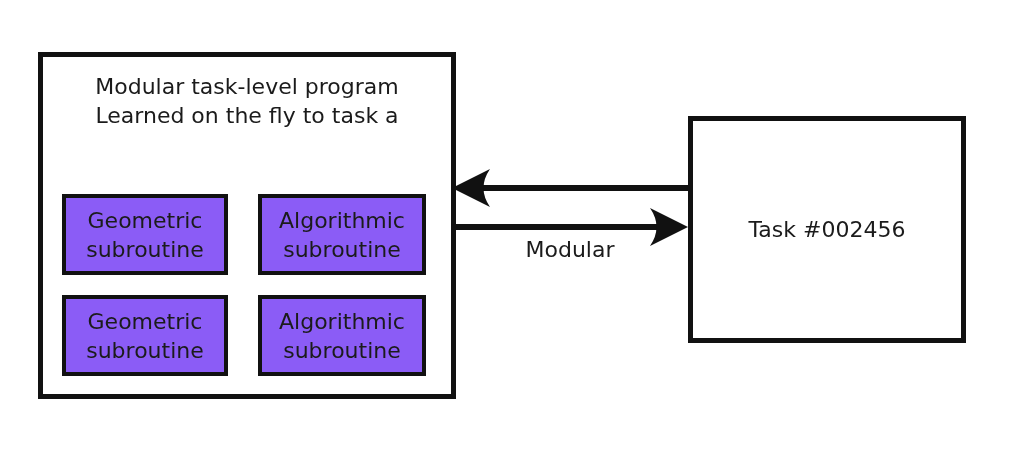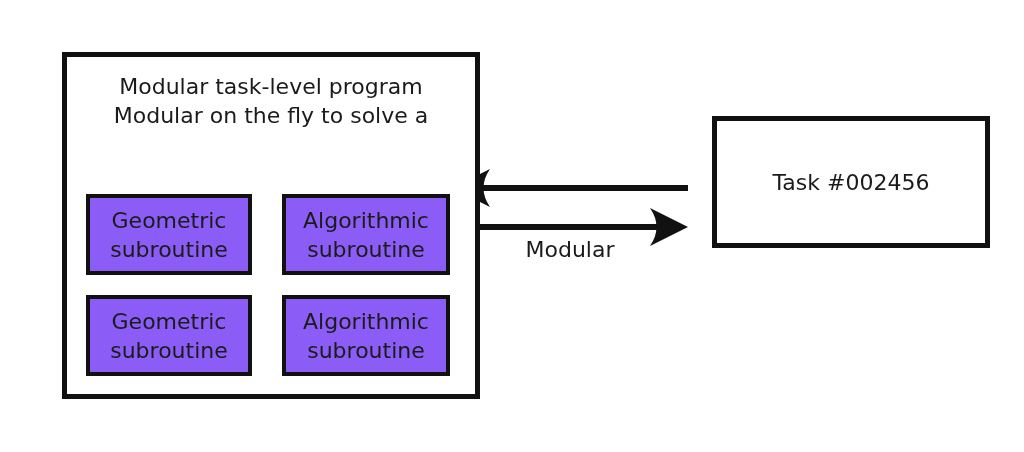--- a/index.html
+++ b/index.html
@@ -21,21 +21,20 @@
     left: 0;
     top: 0;
     width: 1024px;
     height: 452px;
     pointer-events: none;
   }
   .box {
     position: absolute;
     background: #ffffff;
     box-sizing: border-box;
-    margin-left: 24px;
   }
   .program-box {
     left: 38px;
     top: 52px;
     width: 418px;
     height: 347px;
     border: 5px solid #111111;
   }
   .program-title {
     margin: 15px auto 0 auto;
@@ -60,21 +59,21 @@
     padding: 0 0;
   }
   .sub-tl { left: 19px;  top: 137px; width: 166px; height: 81px; }
   .sub-tr { left: 215px; top: 137px; width: 168px; height: 81px; }
   .sub-bl { left: 19px;  top: 238px; width: 166px; height: 81px; }
   .sub-br { left: 215px; top: 238px; width: 168px; height: 81px; }
   .task-box {
     left: 688px;
     top: 116px;
     width: 278px;
-    height: 132px;
+    height: 227px;
     border: 5px solid #111111;
     display: flex;
     align-items: center;
     justify-content: center;
     font-size: 22px;
     color: #1b1b1b;
   }
   .arrow-label {
     position: absolute;
     width: 140px;
@@ -98,21 +97,21 @@
     </g>
     <g>
       <line x1="456" y1="227" x2="662" y2="227" stroke="#111111" stroke-width="6"></line>
       <path d="M 688 227 L 650 208 Q 663 227 650 246 Z" fill="#111111"></path>
     </g>
   </svg>
 
   <div class="box program-box">
     <div class="program-title">
       <div>Modular task-level program</div>
-      <div>Modular on the fly to solve a</div>
+      <div>Learned on the fly to task a</div>
     </div>
     <div class="sub-box sub-tl">Geometric subroutine</div>
     <div class="sub-box sub-tr">Algorithmic subroutine</div>
     <div class="sub-box sub-bl">Geometric subroutine</div>
     <div class="sub-box sub-br">Algorithmic subroutine</div>
   </div>
 
   <div class="box task-box">
     <span>Task #002456</span>
   </div>

